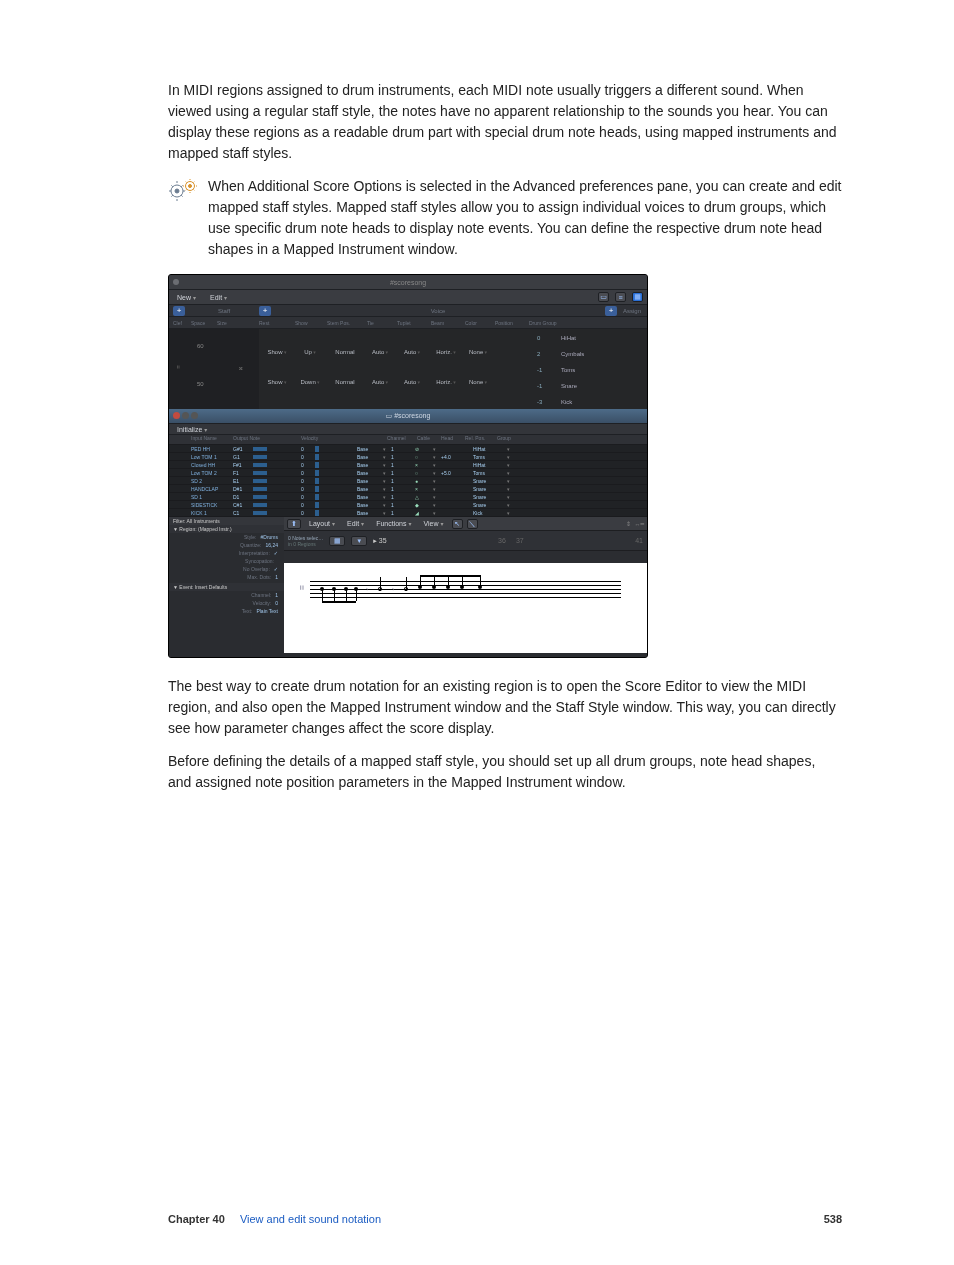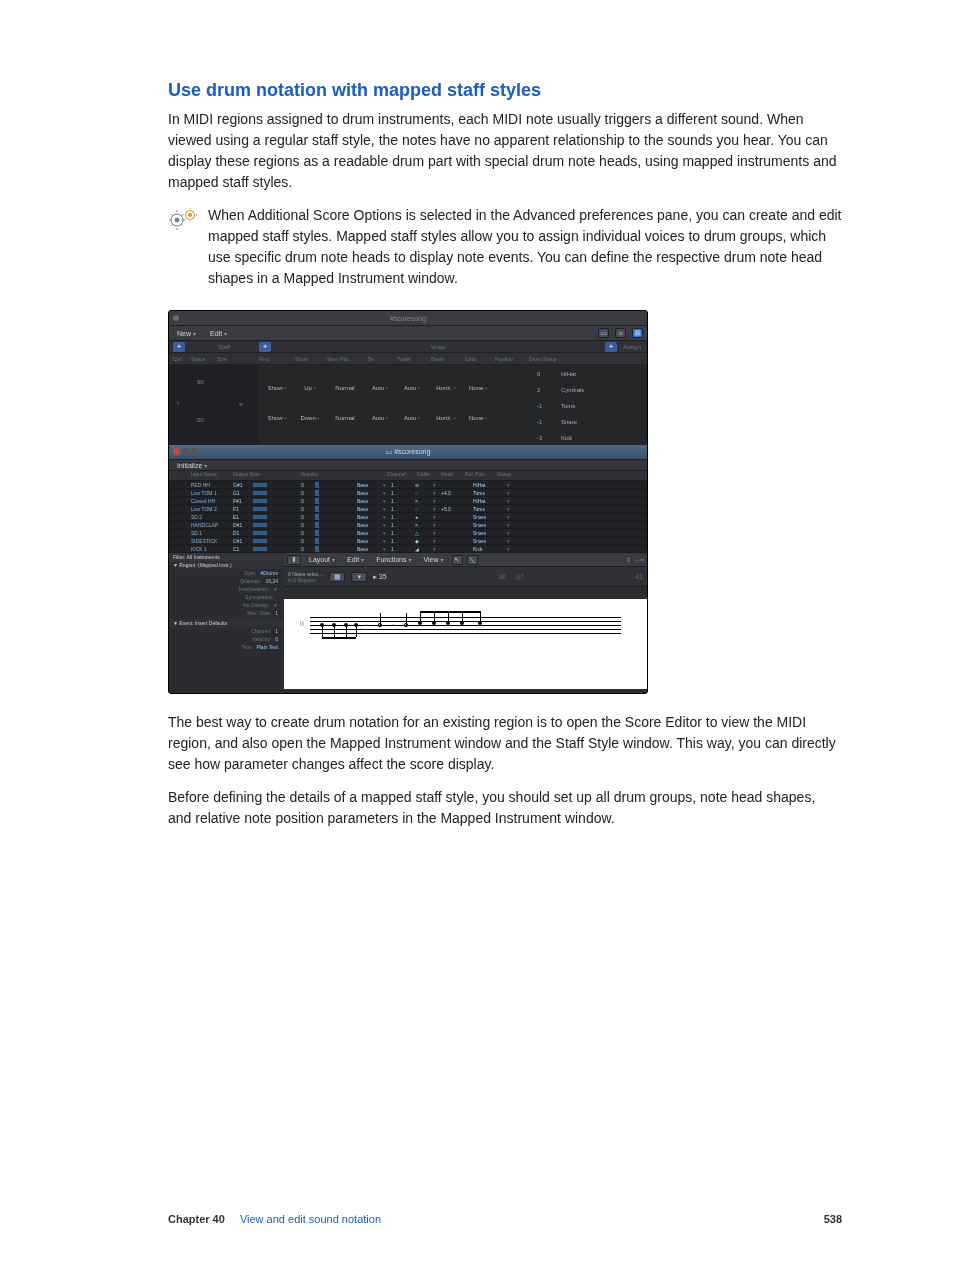--- a/index.html
+++ b/index.html
@@ -113,39 +113,38 @@
     font-size:11px;
   }
   .footer .chap{ font-weight:600; }
   .footer .chapname{ color:#1b5cc2; margin-left:12px;}
   .footer .pnum{ font-weight:600;}
 </style>
 </head>
 <body>
 
 <div class="page">
-  <h2 class="sec-title">Use drum notation with mapped staff styles</h2>
   <p class="body-text">In MIDI regions assigned to drum instruments, each MIDI note usually triggers a different sound. When viewed using a regular staff style, the notes have no apparent relationship to the sounds you hear. You can display these regions as a readable drum part with special drum note heads, using mapped instruments and mapped staff styles.</p>
 
   <div class="adv-row">
     <span class="adv-icon">
       <svg viewBox="0 0 32 24">
         <g fill="none" stroke="#6b7c90" stroke-width="1">
           <circle cx="9" cy="13" r="6"></circle>
             <circle cx="9" cy="13" r="2" fill="#6b7c90"></circle>
           <path d="M9 5v-2M9 21v2M3 13h-2M17 13h-2M4.8 8.8l-1.4-1.4M14.6 18.6l-1.4-1.4M4.8 17.2l-1.4 1.4M14.6 7.4l-1.4 1.4"></path>
         </g>
         <g fill="none" stroke="#d8922b" stroke-width="1">
           <circle cx="22" cy="8" r="4.5"></circle>
             <circle cx="22" cy="8" r="1.5" fill="#d8922b"></circle>
           <path d="M22 2v-1M22 14v1M16 8h-1M28 8h1M18.5 4.5l-.8-.8M25.5 11.5l.8.8M18.5 11.5l-.8.8M25.5 4.5l.8-.8"></path>
         </g>
       </svg>
     </span>
-    <p class="body-text" style="margin-bottom:7px">When Additional Score Options is selected in the Advanced preferences pane, you can create and edit mapped staff styles. Mapped staff styles allow you to assign individual voices to drum groups, which use specific drum note heads to display note events. You can define the respective drum note head shapes in a Mapped Instrument window.</p>
+    <p class="body-text" style="margin-bottom:0">When Additional Score Options is selected in the Advanced preferences pane, you can create and edit mapped staff styles. Mapped staff styles allow you to assign individual voices to drum groups, which use specific drum note heads to display note events. You can define the respective drum note head shapes in a Mapped Instrument window.</p>
   </div>
 
   <div class="app-shot">
 
     <div>
       <div class="pane-titlebar">
         <span class="close-dot"></span>
         <span>#scoresong</span>
       </div>
       <div class="pane-toolbar">
@@ -549,21 +548,21 @@
             <div class="stem" style="left:180px;top:4px;height:12px"></div>
               <div class="note" style="left:178px;top:14px"></div>
           </div>
         </div>
       </div>
     </div>
 
   </div>
 
   <p class="body-text">The best way to create drum notation for an existing region is to open the Score Editor to view the MIDI region, and also open the Mapped Instrument window and the Staff Style window. This way, you can directly see how parameter changes affect the score display.</p>
-  <p class="body-text">Before defining the details of a mapped staff style, you should set up all drum groups, note head shapes, and relative note position parameters in the Mapped Instrument window.</p>
+  <p class="body-text">Before defining the details of a mapped staff style, you should set up all drum groups, note head shapes, and assigned note position parameters in the Mapped Instrument window.</p>
 </div>
 
 <div class="footer">
   <span>
     <span class="chap">Chapter 40</span>
     <span class="chapname">View and edit sound notation</span>
   </span>
   <span class="pnum">538</span>
 </div>
 

